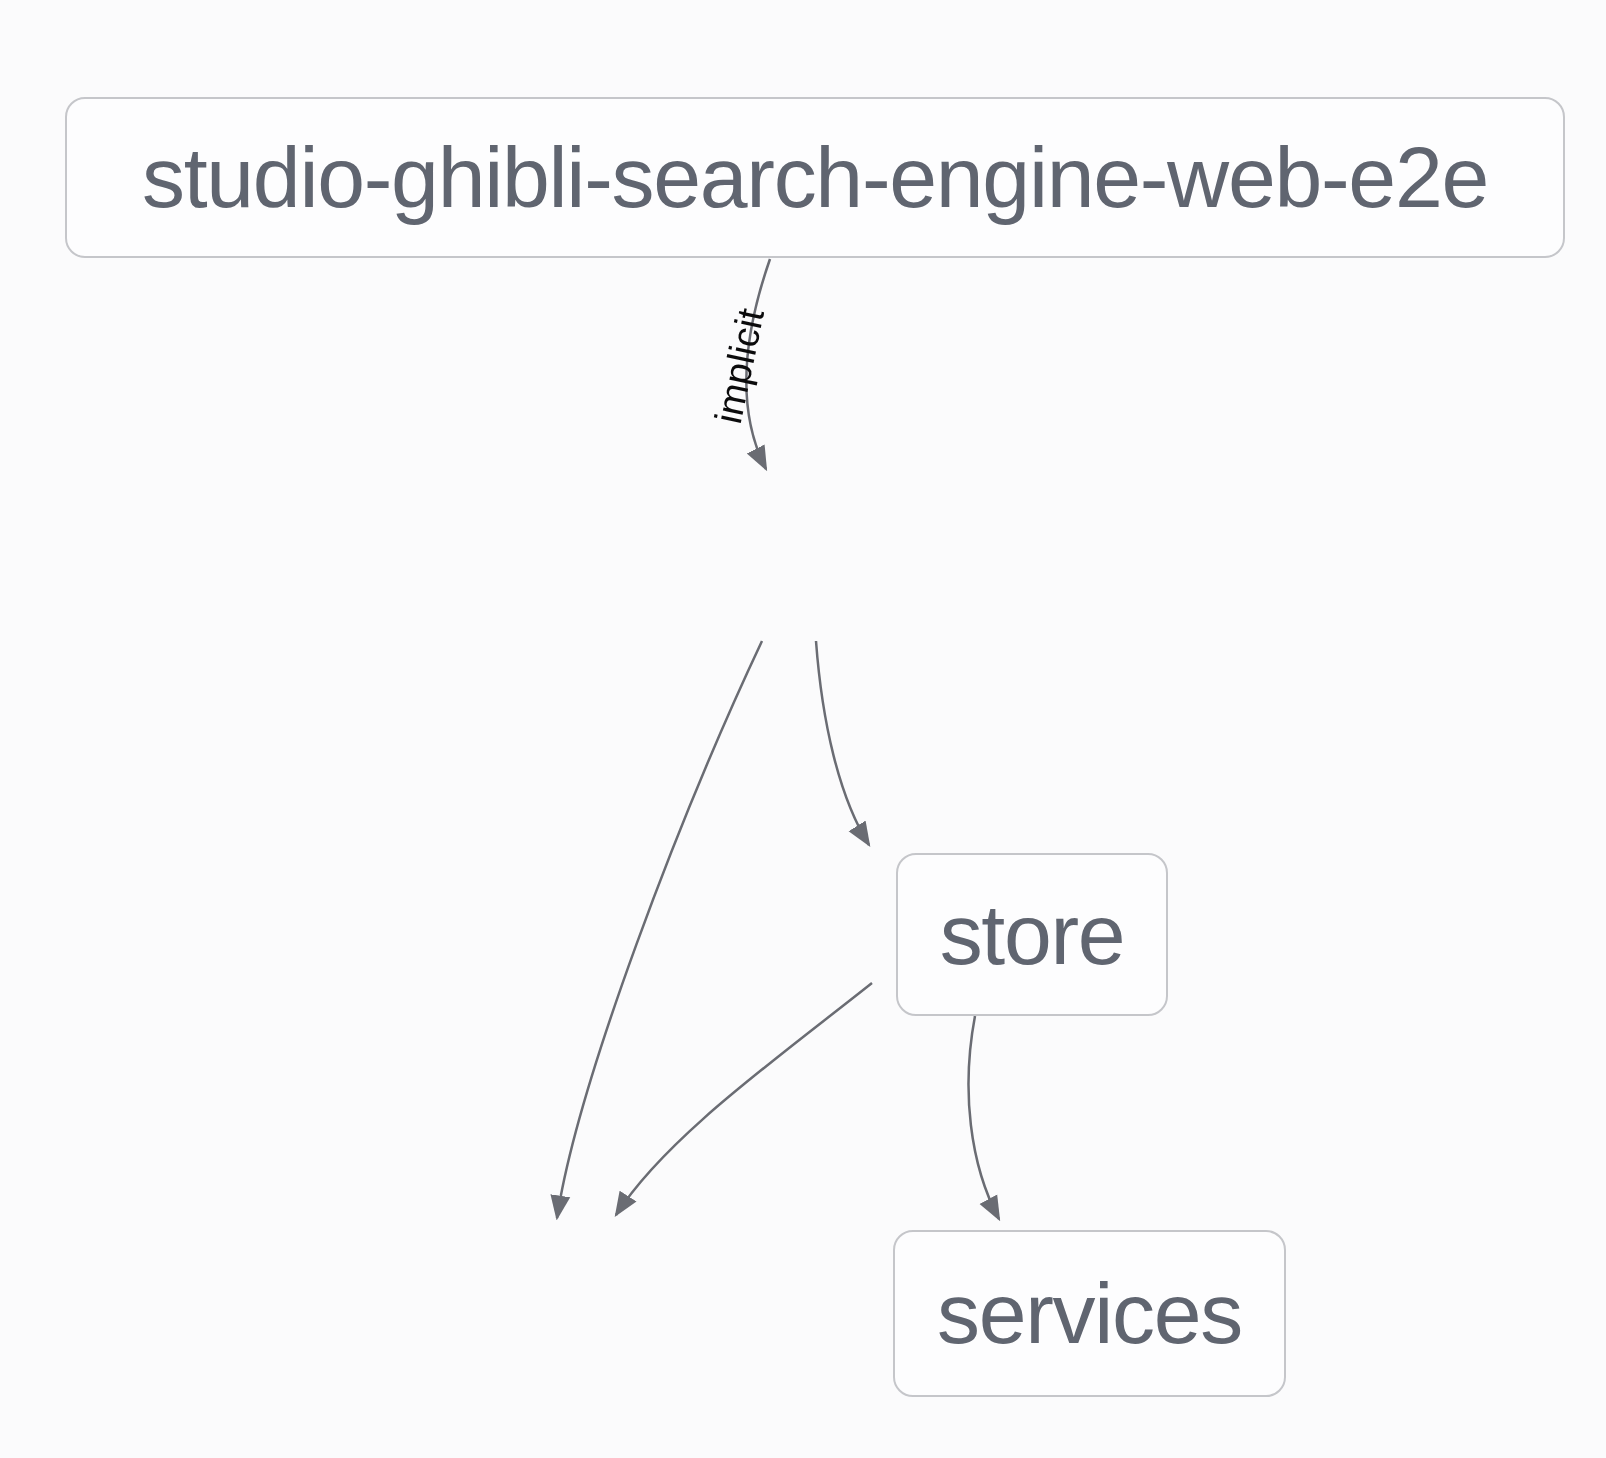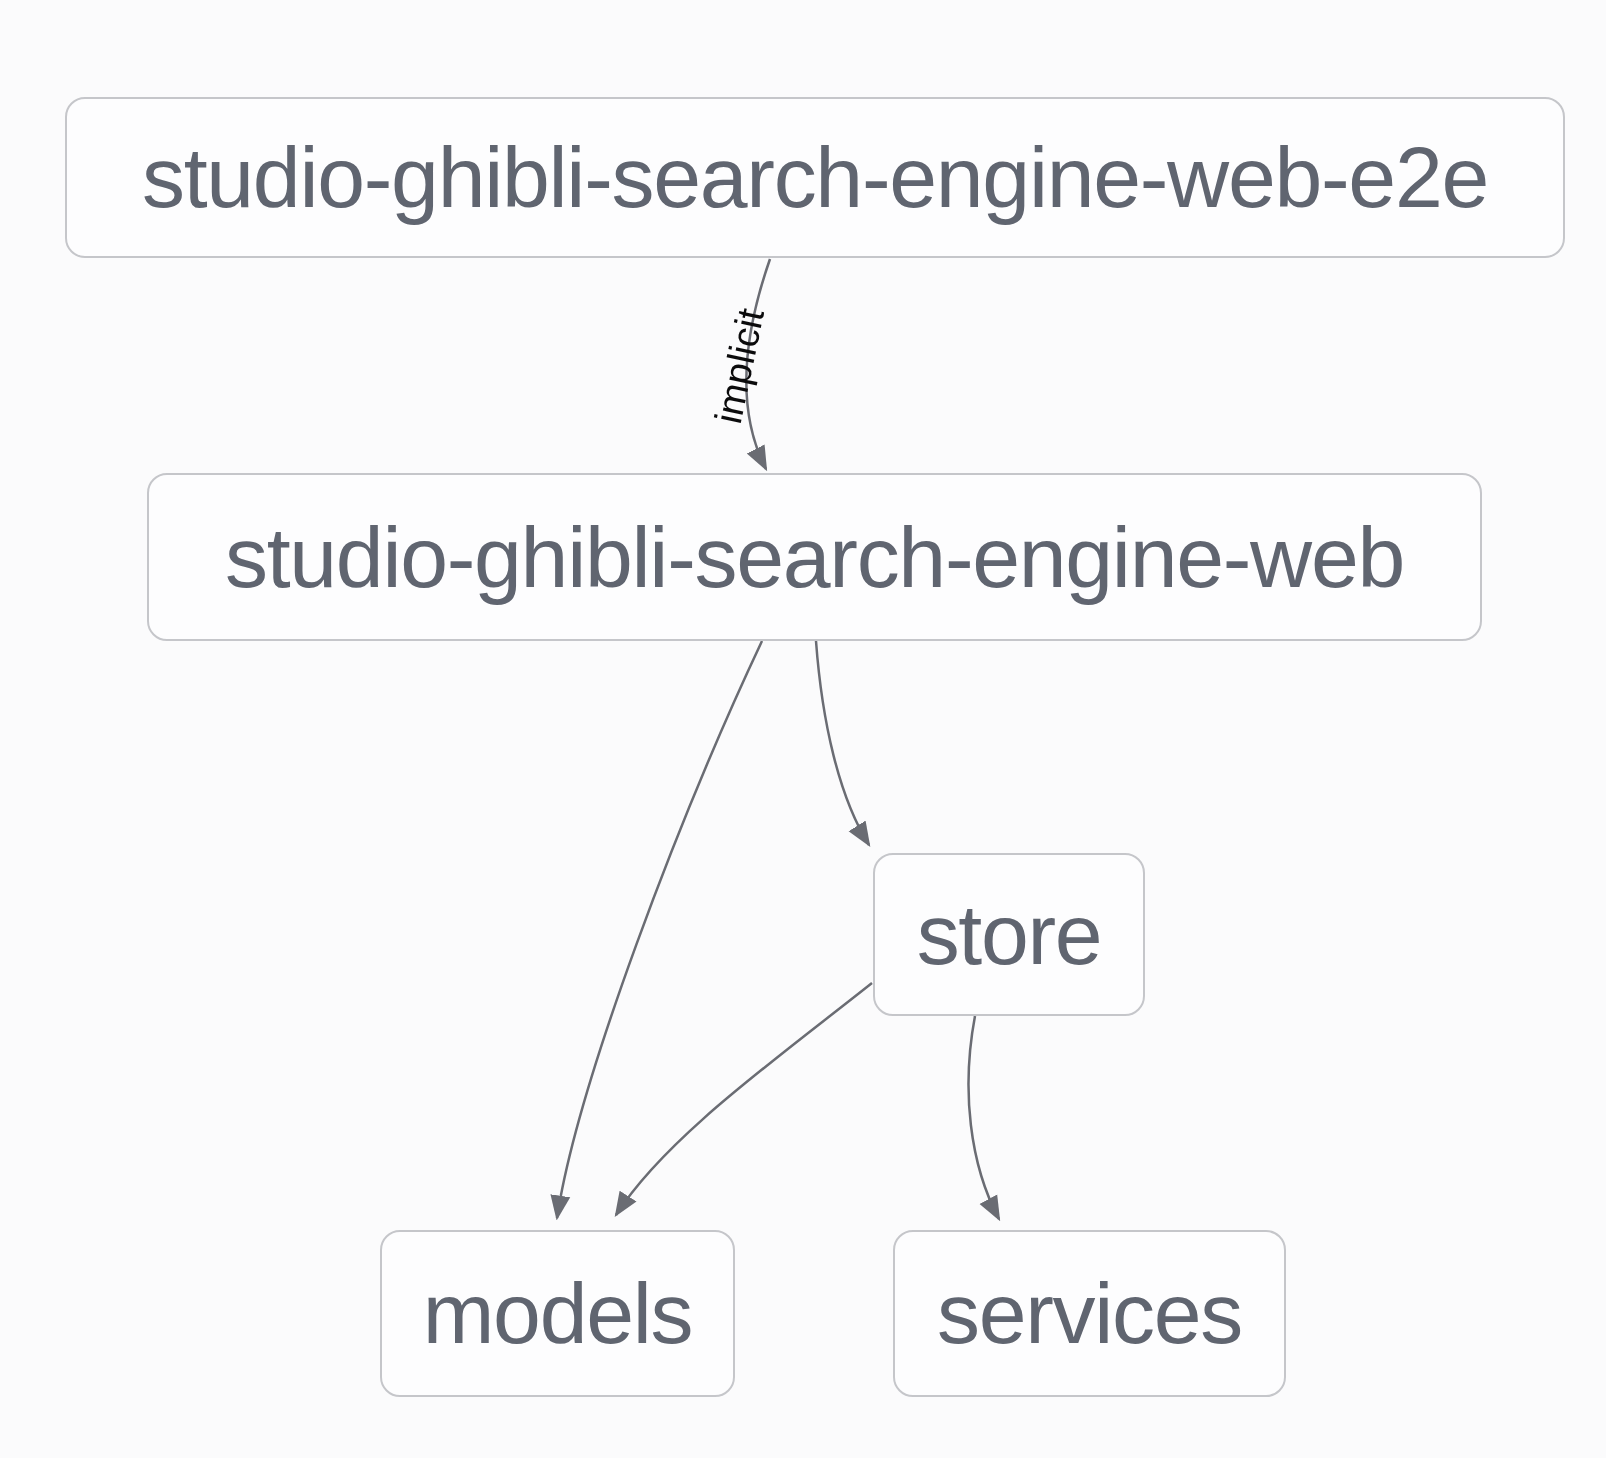--- a/index.html
+++ b/index.html
@@ -42,21 +42,21 @@
     cursor: pointer;
   }
   .node-label {
     font-size: 86px;
     letter-spacing: -0.015em;
     color: var(--node-text);
     white-space: nowrap;
   }
   #node-e2e      { left: 65px;  top: 97px;   width: 1500px; height: 161px; }
   #node-web      { left: 147px; top: 473px;  width: 1335px; height: 168px; }
-  #node-store    { left: 873px; top: 853px;  width: 272px;  height: 163px; text-align: center; }
+  #node-store    { left: 896px; top: 853px;  width: 272px;  height: 163px; text-align: center; }
   #node-models   { left: 380px; top: 1230px; width: 355px;  height: 167px; }
   #node-services { left: 880px; top: 1230px; width: 393px;  height: 167px; margin-left: 13px; }
   .edge-label {
     position: absolute;
     left: 740px; top: 366px;
     transform: translate(-50%, -50%) rotate(-78deg);
     transform-origin: center center;
     font-size: 38px;
     color: var(--edge-label-color);
     white-space: nowrap;
@@ -77,31 +77,25 @@
     <path class="edge" d="M 762 641 C 680 815, 577 1085, 557 1218"></path>
     <path class="edge" d="M 816 641 C 822 722, 839 797, 869 845"></path>
     <path class="edge" d="M 872 983 C 775 1060, 665 1138, 616 1215"></path>
     <path class="edge" d="M 975 1016 C 961 1090, 970 1165, 999 1219"></path>
   </svg>
 
   <div class="node" id="node-e2e">
     <span class="node-label">studio-ghibli-search-engine-web-e2e</span>
   </div>
 
-  <div class="node" id="node-web">
-    <span class="node-label">studio-ghibli-search-engine-web</span>
-  </div>
 
   <div class="node" id="node-store">
     <span class="node-label">store</span>
   </div>
 
-  <div class="node" id="node-models">
-    <span class="node-label">models</span>
-  </div>
 
   <div class="node" id="node-services">
     <span class="node-label">services</span>
   </div>
 
   <div class="edge-label">implicit</div>
 
 </div>
 
 </body></html>

